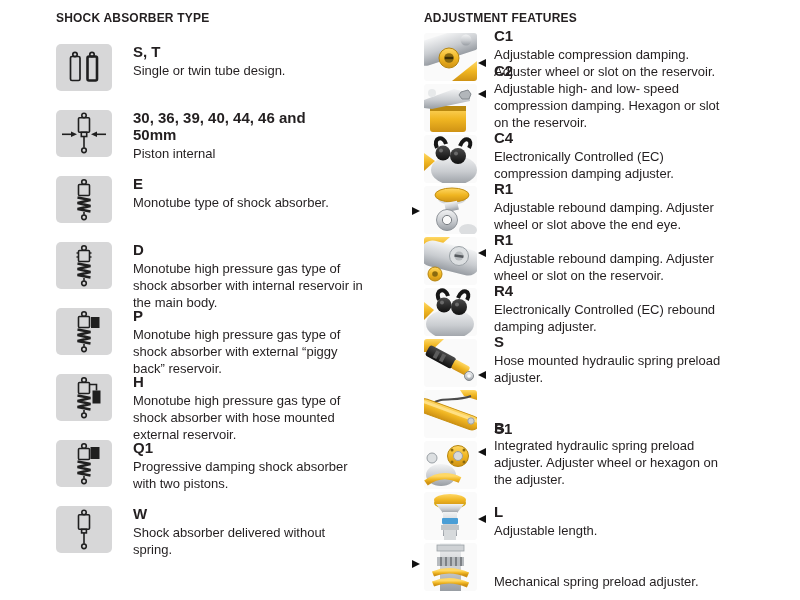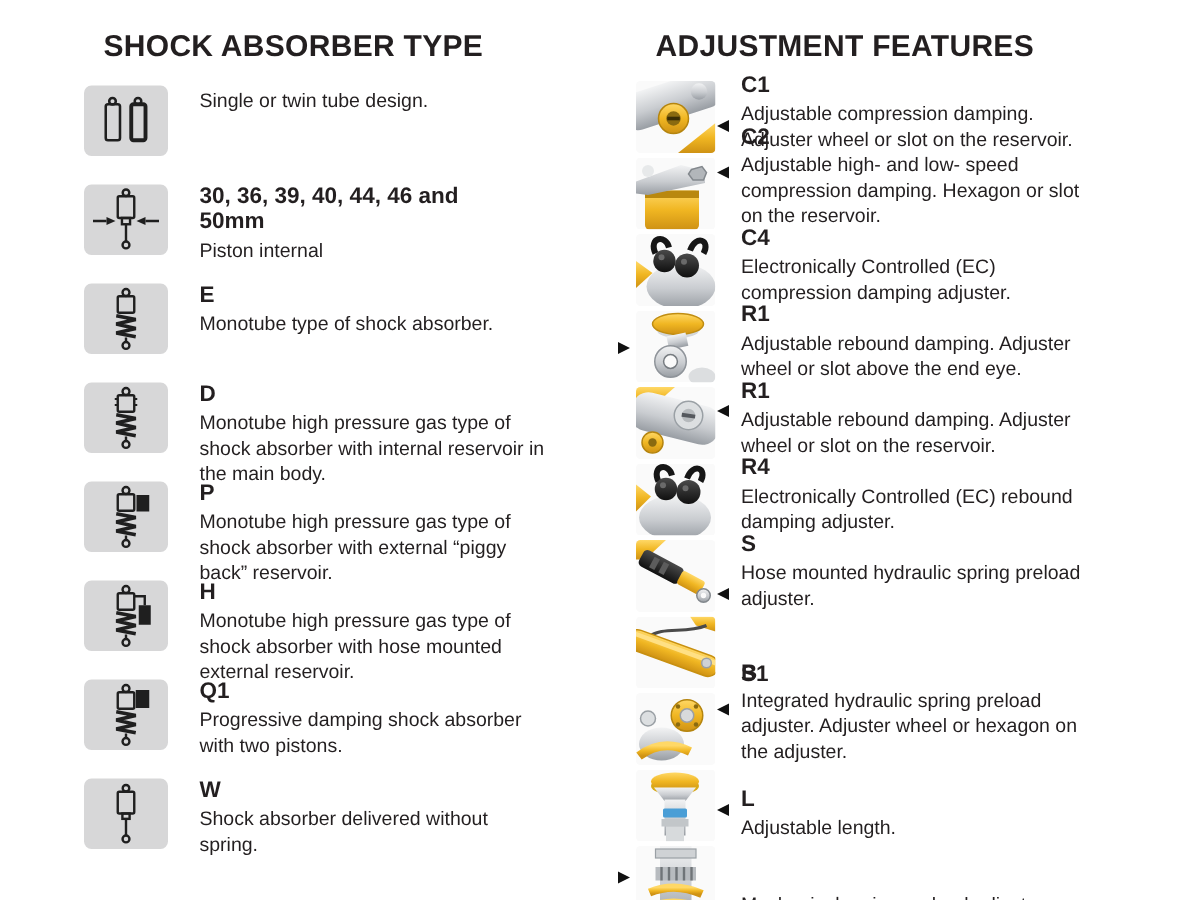--- a/index.html
+++ b/index.html
@@ -1,21 +1,21 @@
 <!DOCTYPE html>
 <html><head>
 <meta charset="utf-8">
 <style>
   html,body{margin:0;padding:0;background:#ffffff;}
   .page{position:relative;width:800px;height:600px;background:#ffffff;overflow:hidden;
         font-family:"Liberation Sans",sans-serif;color:#231f20;}
   .col{position:absolute;top:8px;}
   .col-left{left:56px;width:320px;}
   .col-right{left:424px;width:370px;}
-  .section-title{font-size:20px;font-weight:bold;letter-spacing:.2px;margin:13px;line-height:20px;}
+  .section-title{font-size:12px;font-weight:bold;letter-spacing:.2px;margin:0;line-height:20px;}
 
   
   .st-list{margin-top:16px;}
   .st-item{display:flex;height:47px;margin-bottom:19px;}
   .st-icon{flex:0 0 56px;height:47px;background:#d7d7d8;border-radius:5px;margin-right:21px;}
   .st-icon svg{display:block;width:56px;height:47px;}
   .item-code{font-size:15px;font-weight:bold;line-height:1.12;}
   .item-code.w-narrow{max-width:180px;}
   .item-desc{font-size:13px;line-height:1.3;margin-top:2px;max-width:230px;}
 
@@ -68,20 +68,21 @@
       <div class="st-item">
         <div class="st-icon">
           <svg viewBox="0 0 56 47" fill="none" stroke="#1f1f1f" stroke-width="1.7">
             <circle cx="19" cy="10.5" r="2.2"></circle>
               <rect x="14.5" y="12.5" width="9.5" height="24" rx="1.5"></rect>
             <circle cx="36" cy="10.5" r="2.2"></circle>
               <rect x="31.5" y="12.5" width="9.5" height="24" rx="1.5" stroke-width="2.6"></rect>
           </svg>
         </div>
         <div class="st-text">
+          <div class="item-code">S, T</div>
           <div class="item-desc">Single or twin tube design.</div>
         </div>
       </div>
 
       <div class="st-item">
         <div class="st-icon">
           <svg viewBox="0 0 56 47" fill="none" stroke="#1f1f1f" stroke-width="1.6">
             <circle cx="28" cy="5.5" r="2.2"></circle>
             <rect x="22.5" y="7.8" width="11" height="14.5" rx="1"></rect>
             <rect x="25.3" y="22.3" width="5.4" height="4.2"></rect>

